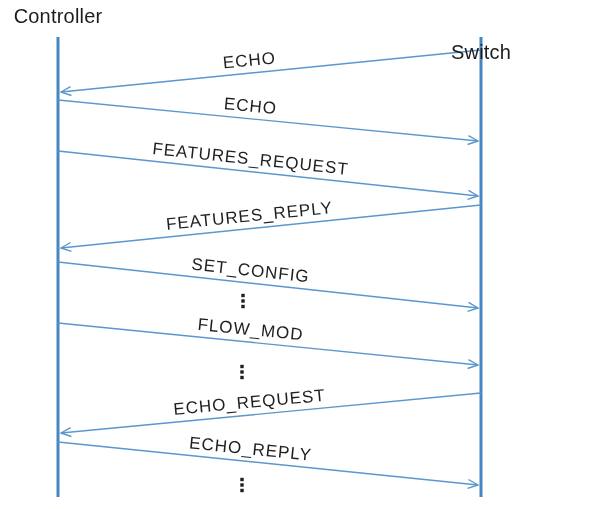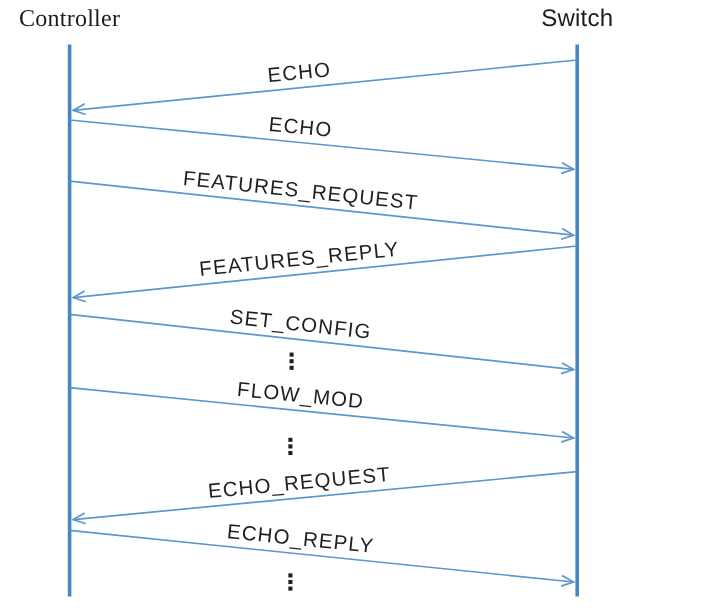--- a/index.html
+++ b/index.html
@@ -67,15 +67,15 @@
       <rect x="241.3" y="293.8" width="3.4" height="3.4" fill="#1f1f1f"></rect>
       <rect x="241.3" y="299.3" width="3.4" height="3.4" fill="#1f1f1f"></rect>
       <rect x="241.3" y="304.8" width="3.4" height="3.4" fill="#1f1f1f"></rect>
       <rect x="240.3" y="364.8" width="3.4" height="3.4" fill="#1f1f1f"></rect>
       <rect x="240.3" y="370.3" width="3.4" height="3.4" fill="#1f1f1f"></rect>
       <rect x="240.3" y="375.8" width="3.4" height="3.4" fill="#1f1f1f"></rect>
       <rect x="240.3" y="477.8" width="3.4" height="3.4" fill="#1f1f1f"></rect>
       <rect x="240.3" y="483.3" width="3.4" height="3.4" fill="#1f1f1f"></rect>
       <rect x="240.3" y="488.8" width="3.4" height="3.4" fill="#1f1f1f"></rect>
     </svg>
-  <div class="actor-label" id="actor-label-0" style="left: 58px; font-family: Liberation Serif, serif;">Controller</div>
-  <div class="actor-label" id="actor-label-1" style="left: 481px;">Switch</div>
+  <div class="actor-label" id="actor-label-0" style="left: 58px;">Controller</div>
+  <div class="actor-label" id="actor-label-1" style="left: 481px; margin-top: 36px;">Switch</div>
 </div>
 
 </body></html>

